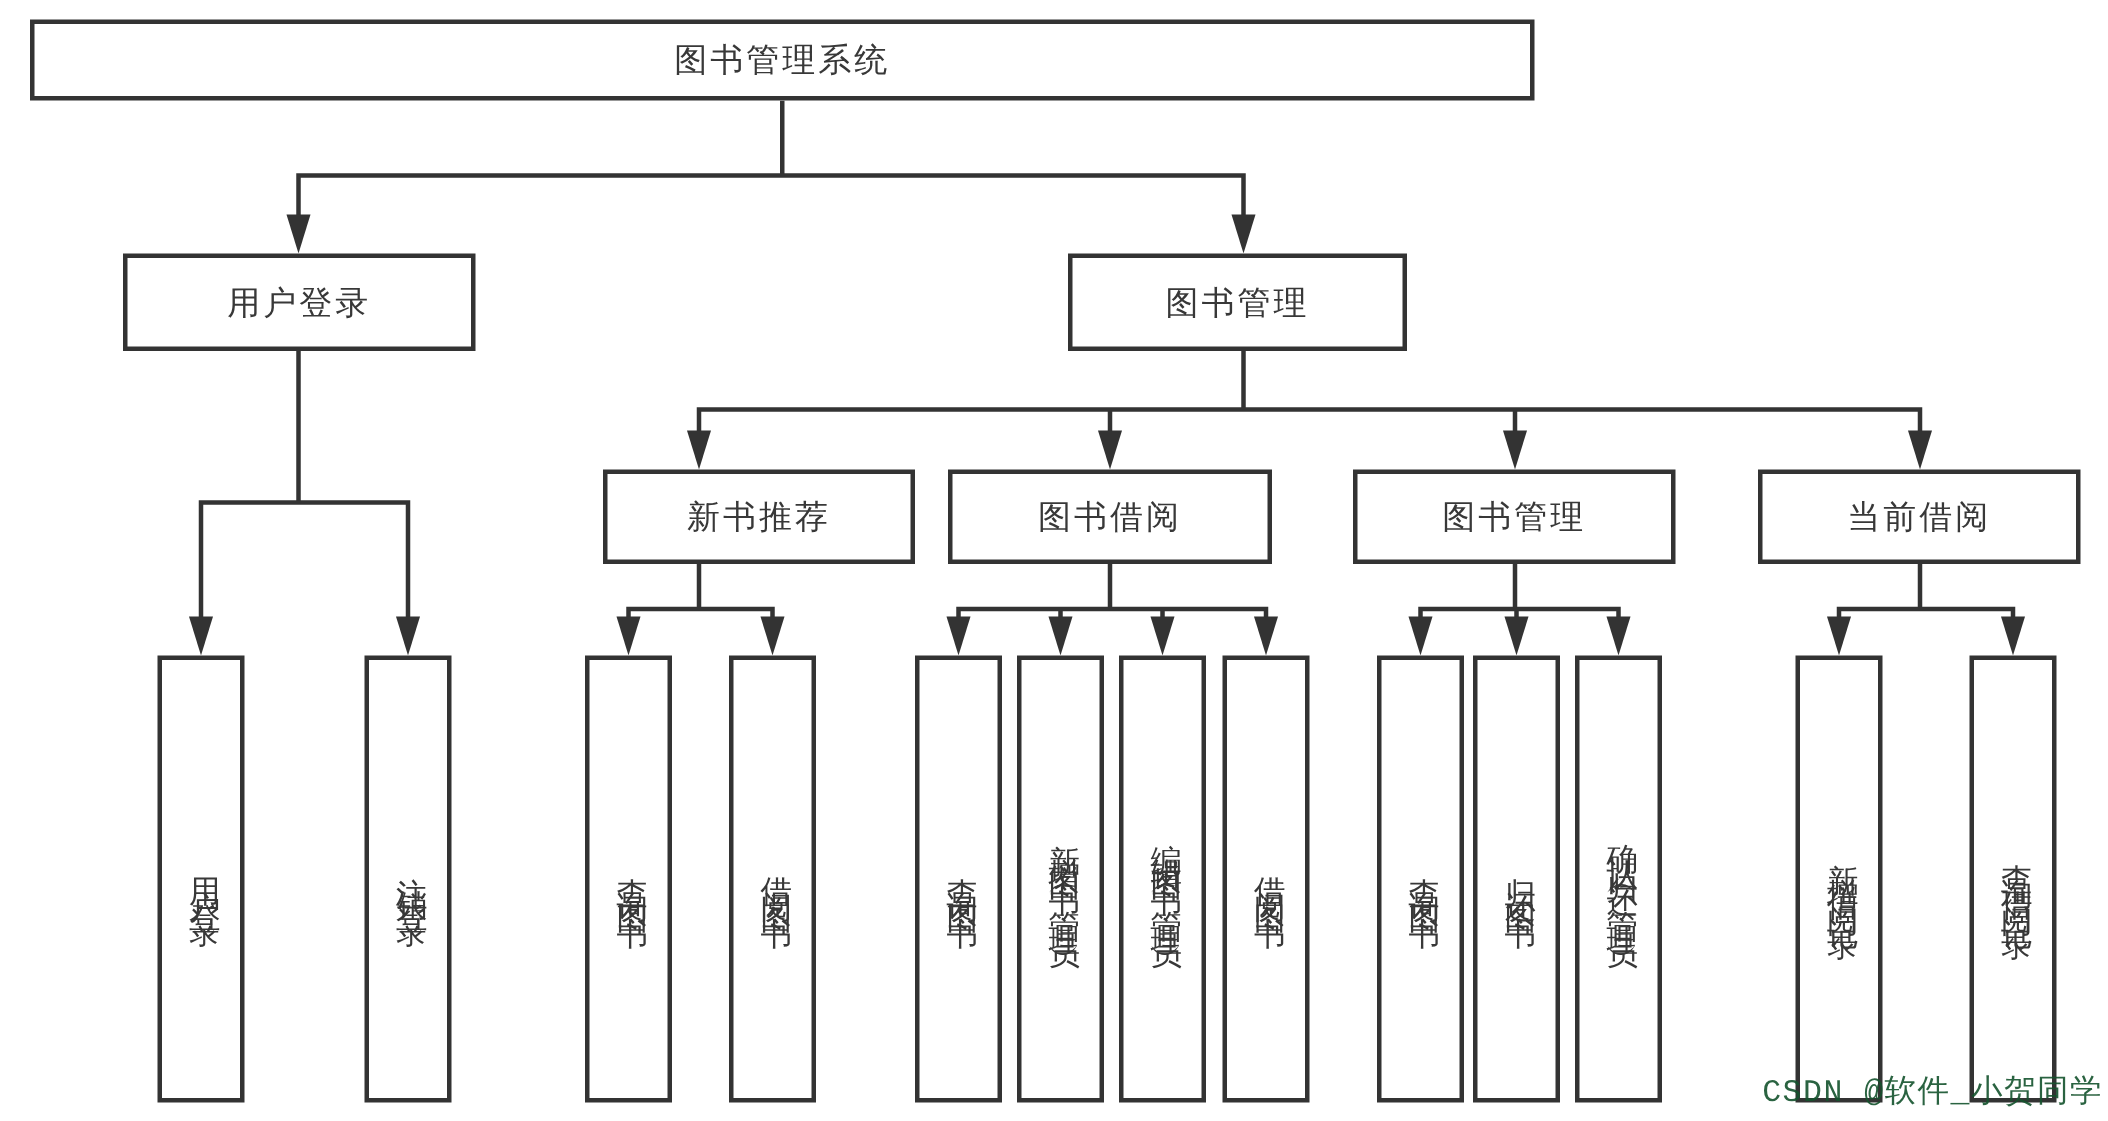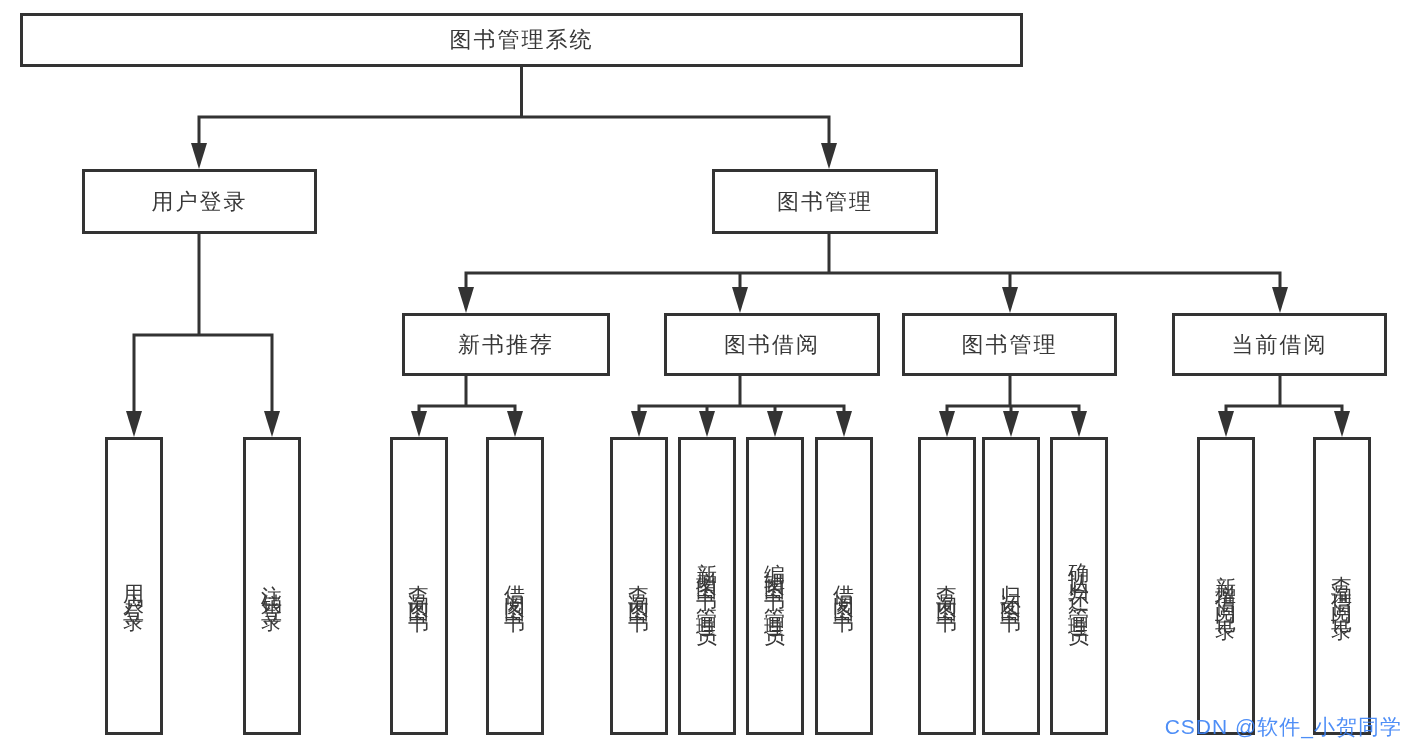--- a/index.html
+++ b/index.html
@@ -2,21 +2,21 @@
 <html><head>
 <meta charset="utf-8">
 <style>
   html, body { margin: 0; padding: 0; background: #ffffff; }
   .stage {
     position: relative;
     width: 1405px;
     height: 747px;
     background: #ffffff;
     overflow: hidden;
-    font-family: Liberation Sans, sans-serif;
+    font-family: Liberation Mono, monospace;
   }
   .wires {
     position: absolute;
     left: 0; top: 0;
     width: 1405px; height: 747px;
   }
   .wires .ln { stroke: #333333; stroke-width: 3; fill: none; }
   .wires .ah { fill: #333333; stroke: none; }
   .hnode {
     position: absolute;
@@ -50,21 +50,21 @@
     font-size: 21px;
     letter-spacing: 9px;
     line-height: 1;
   }
   .watermark {
     position: absolute;
     top: 713px;
     right: 3px;
     font-size: 21px;
     letter-spacing: 1px;
-    color: #3b82f6;
+    color: #14532d;
     opacity: 0.9;
     white-space: nowrap;
   }
 </style>
 </head>
 <body>
 
 <div class="stage">
 
   <svg class="wires" viewBox="0 0 1405 747">
@@ -117,21 +117,21 @@
   <div class="hnode" style="left:82px; top:169px; width:235px; height:65px;">
     <span>用户登录</span>
   </div>
   <div class="hnode" style="left:712px; top:169px; width:226px; height:65px;">
     <span>图书管理</span>
   </div>
 
   <div class="hnode" style="left:362px; top:313px; width:208px; height:63px;margin-left:40px;">
     <span>新书推荐</span>
   </div>
-  <div class="hnode" style="left:664px; top:313px; width:216px; height:63px;">
+  <div class="hnode" style="left:632px; top:313px; width:216px; height:63px;">
     <span>图书借阅</span>
   </div>
   <div class="hnode" style="left:902px; top:313px; width:215px; height:63px;">
     <span>图书管理</span>
   </div>
   <div class="hnode" style="left:1172px; top:313px; width:215px; height:63px;">
     <span>当前借阅</span>
   </div>
 
   <div class="vnode" style="left:105px;">

